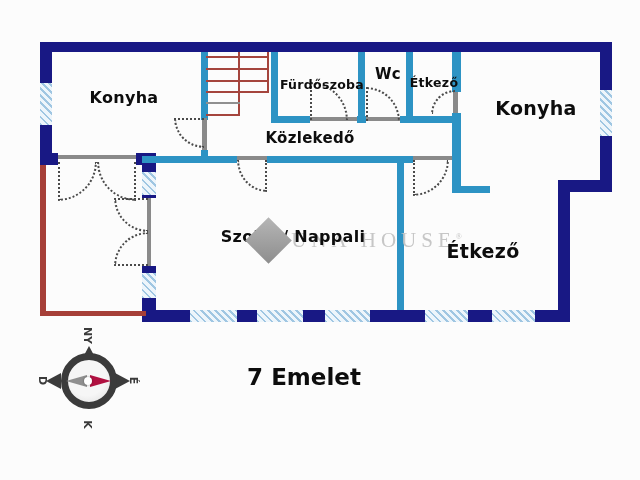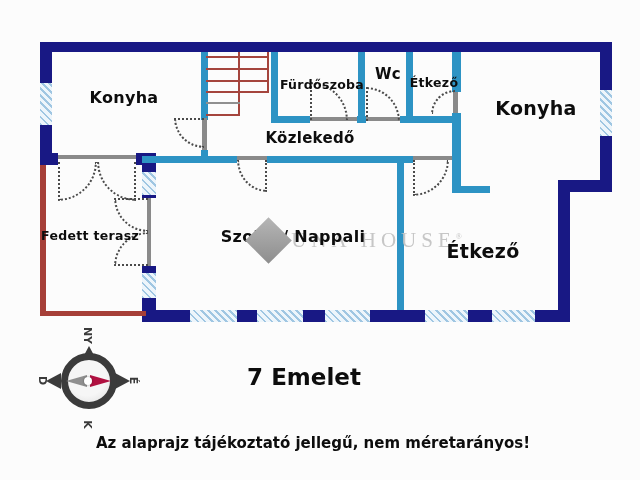--- a/index.html
+++ b/index.html
@@ -139,35 +139,33 @@
 
   <div class="wm-text"><span>DUNA HOUSE</span><span class="wm-reg">®</span></div>
   <div class="wm-diamond"></div>
 
   <span class="room-label" style="left:124px;top:97px;font-size:16px">Konyha</span>
   <span class="room-label" style="left:322px;top:84px;font-size:12.5px">Fürdőszoba</span>
   <span class="room-label" style="left:388px;top:74px;font-size:15px">Wc</span>
   <span class="room-label" style="left:434px;top:82px;font-size:12.5px">Étkező</span>
   <span class="room-label" style="left:536px;top:108px;font-size:19px">Konyha</span>
   <span class="room-label" style="left:310px;top:138px;font-size:15px">Közlekedő</span>
-  <span class="room-label" style="left:90px;top:235px;font-size:12.5px">Fedett terasz</span>
   <span class="room-label" style="left:293px;top:236px;font-size:16px">Szoba / Nappali</span>
   <span class="room-label" style="left:483px;top:251px;font-size:19px">Étkező</span>
 
   <div class="compass">
     <div class="c-spike" style="left:41px;top:16px;border-left:8px solid transparent;border-right:8px solid transparent;border-bottom:15px solid var(--compass-dark)"></div>
     <div class="c-spike" style="left:41px;top:57px;border-left:8px solid transparent;border-right:8px solid transparent;border-top:15px solid var(--compass-dark)"></div>
     <div class="c-spike" style="left:6px;top:43px;border-top:8px solid transparent;border-bottom:8px solid transparent;border-right:15px solid var(--compass-dark)"></div>
     <div class="c-spike" style="left:75px;top:43px;border-top:8px solid transparent;border-bottom:8px solid transparent;border-left:15px solid var(--compass-dark)"></div>
     <div class="c-ring"></div>
     <div class="c-needle-w"></div>
     <div class="c-needle-e"></div>
     <div class="c-dot"></div>
     <span class="c-dir" style="left:39px;top:-1px">NY</span>
     <span class="c-dir" style="left:90px;top:44px">É</span>
     <span class="c-dir" style="left:-2px;top:44px">D</span>
     <span class="c-dir" style="left:43px;top:88px">K</span>
   </div>
 
   <div class="title">7 Emelet</div>
-  <div class="disclaimer">Az alaprajz tájékoztató jellegű, nem méretarányos!</div>
 
 </div>
 
 </body></html>

